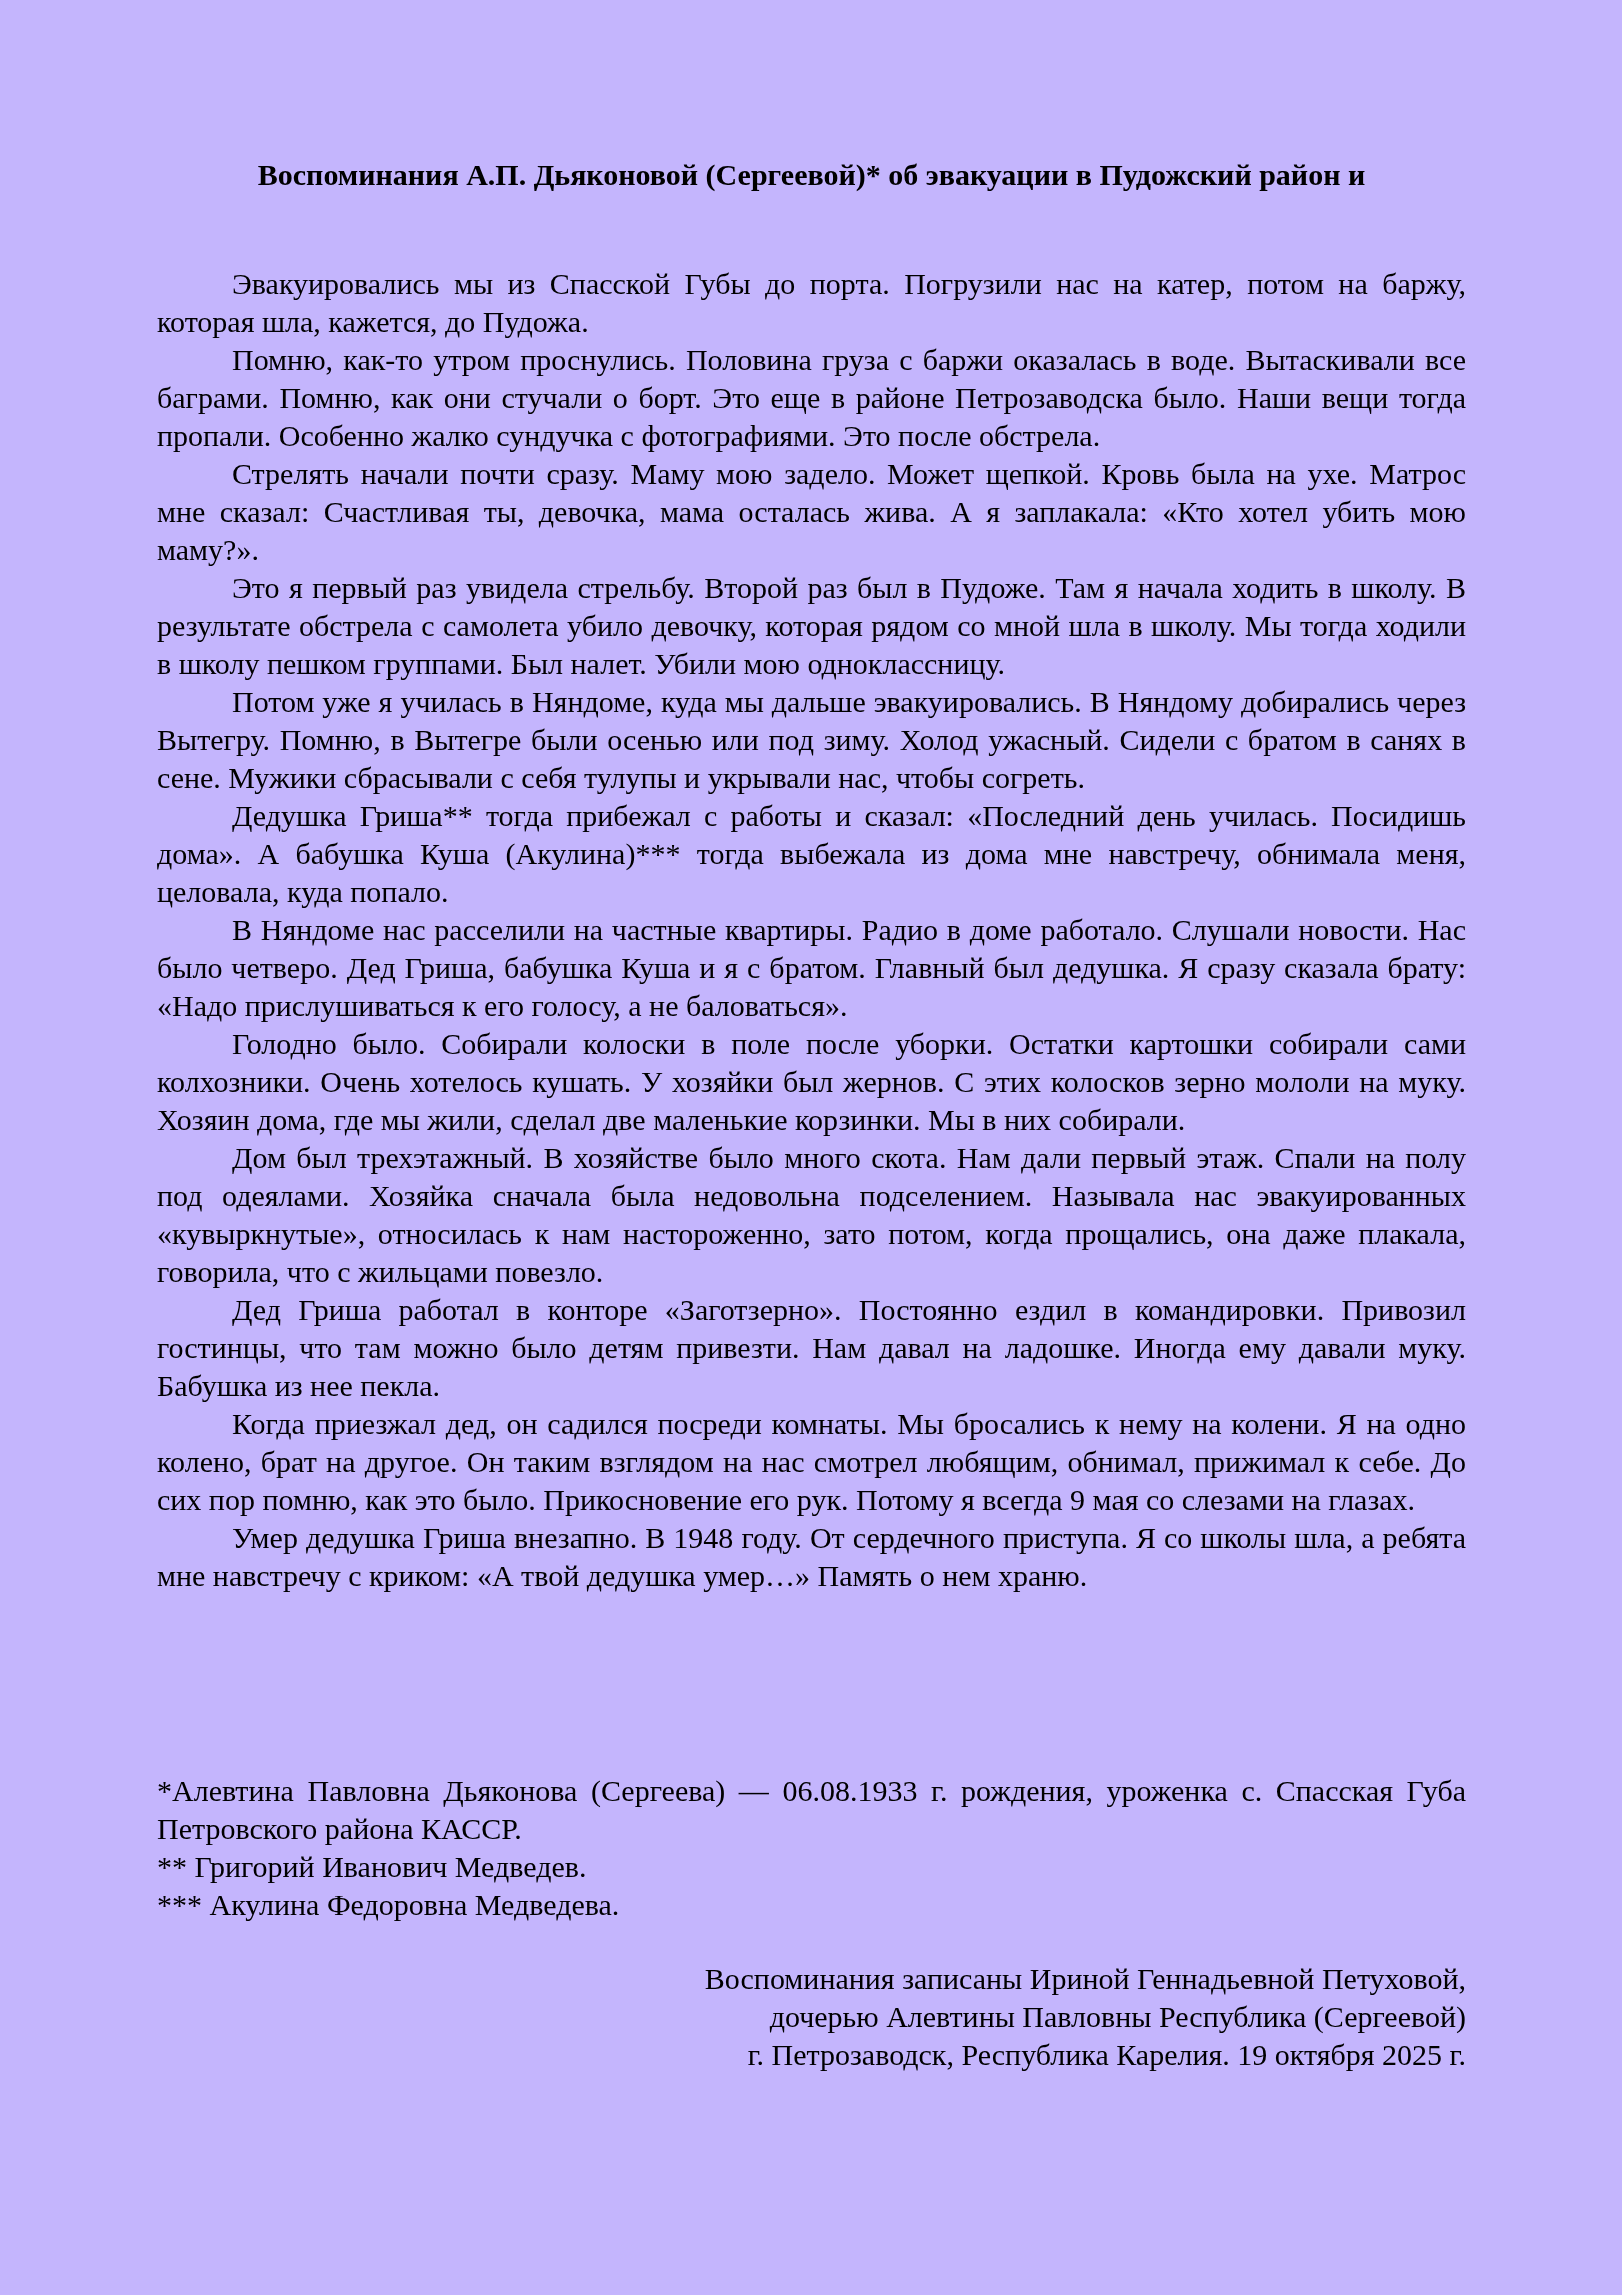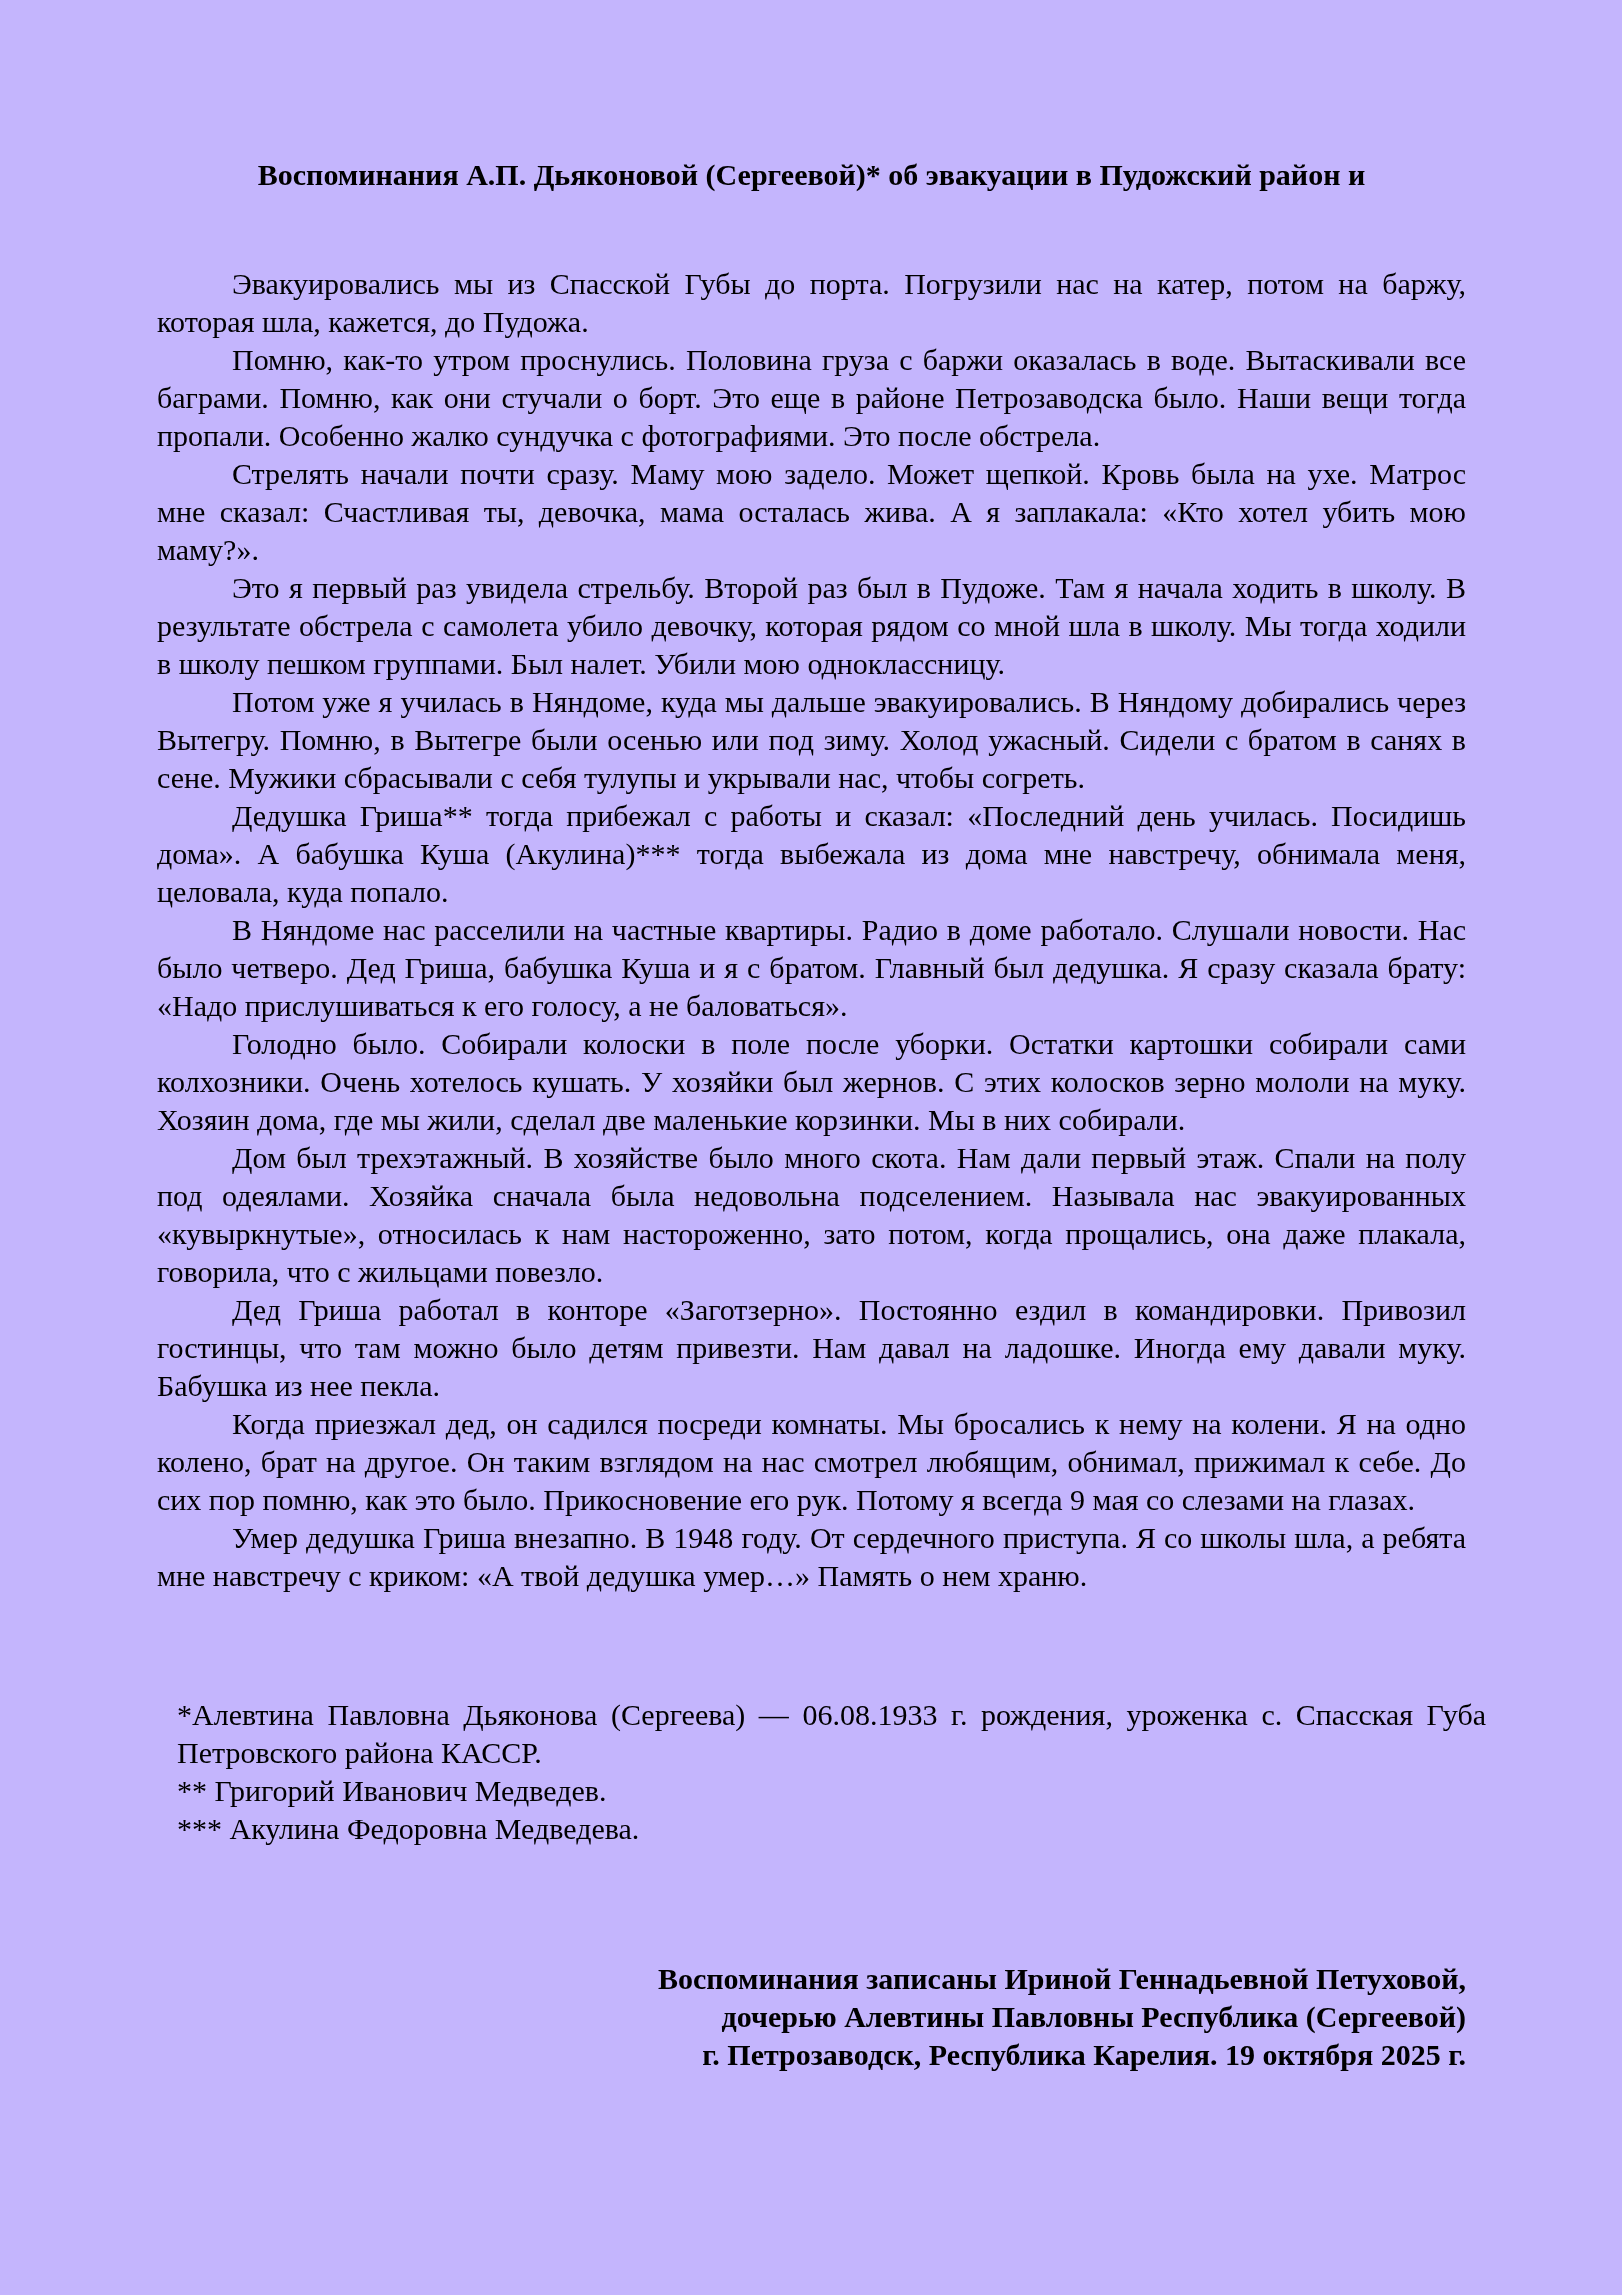--- a/index.html
+++ b/index.html
@@ -15,27 +15,27 @@
   }
   .title div { white-space: nowrap; }
   .body {
     position: absolute; left: 157px; width: 1309px; top: 265px;
     font-size: 30px; line-height: 38px;
   }
   .body p {
     margin: 0; text-indent: 75px; text-align: justify;
   }
   .notes {
-    position: absolute; left: 157px; width: 1309px; top: 1696px;
-    font-size: 30px; line-height: 38px; margin-left: 20px;
+    position: absolute; left: 157px; width: 1309px; top: 1772px;
+    font-size: 30px; line-height: 38px;
   }
   .notes p { margin: 0; text-align: justify; text-indent: 0; }
   .signature {
     position: absolute; left: 157px; width: 1309px; top: 1960px;
-    font-size: 30px; line-height: 38px; font-weight: bold; text-align: right;
+    font-size: 30px; line-height: 38px; font-weight: normal; text-align: right;
   }
   .signature div { white-space: nowrap; }
 </style>
 </head>
 <body>
 
 <div class="page">
   <div class="title">
     <div>Воспоминания А.П. Дьяконовой (Сергеевой)* об эвакуации в Пудожский район и</div>
   </div>

